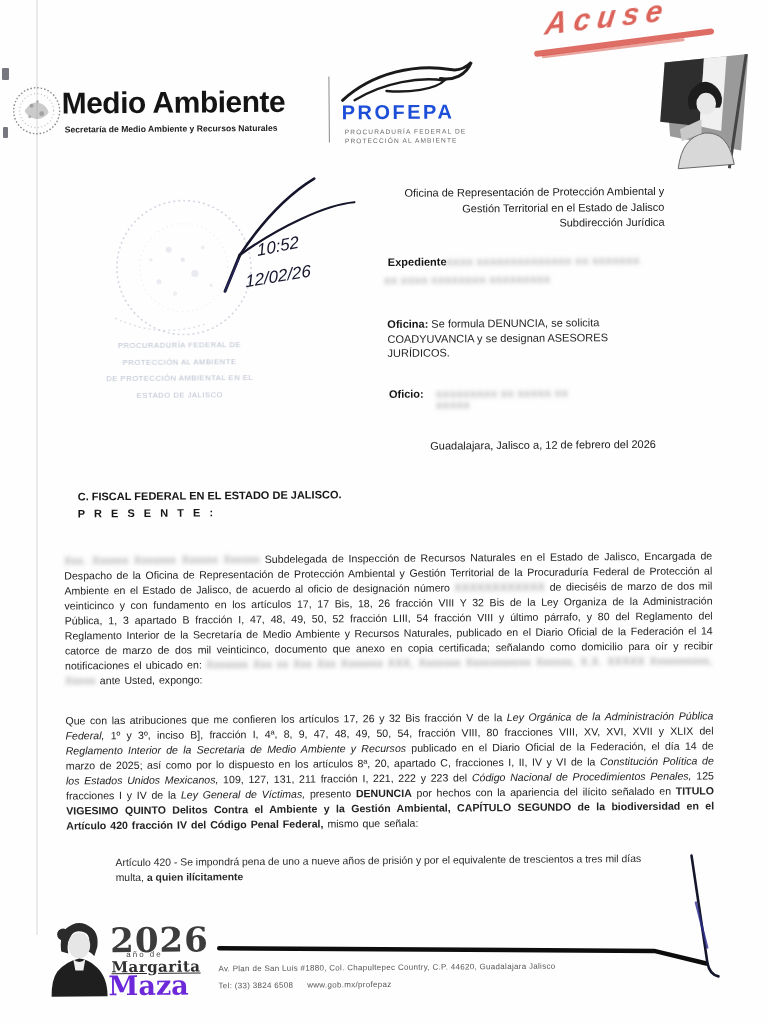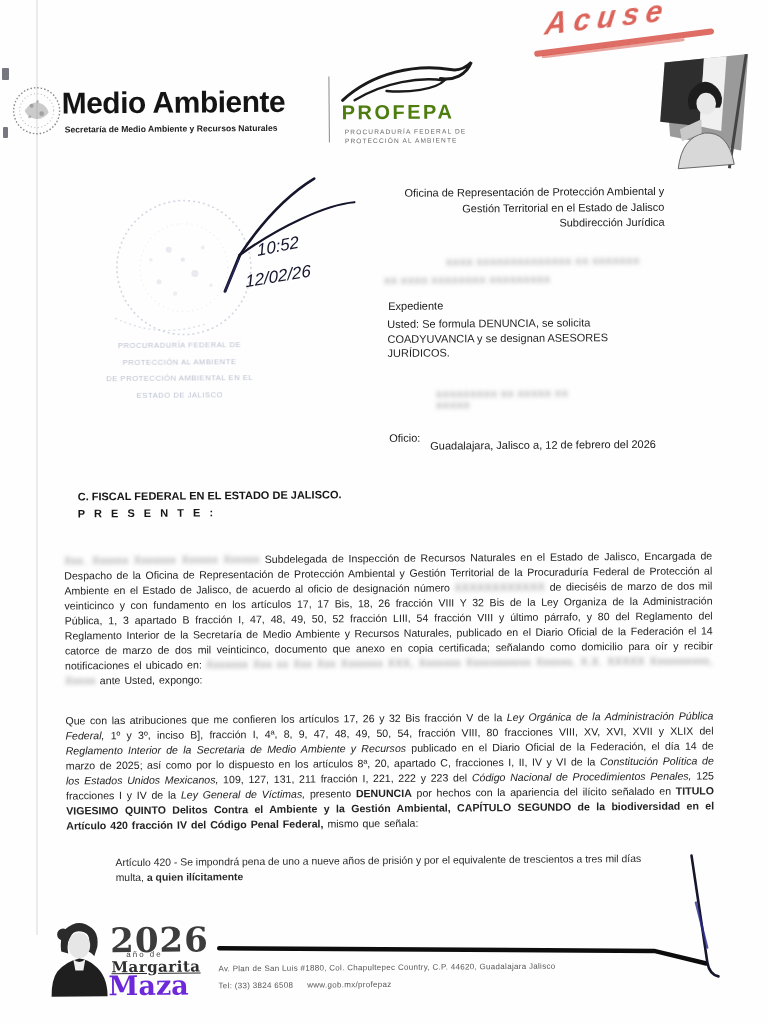--- a/index.html
+++ b/index.html
@@ -16,27 +16,27 @@
   
   .red-note{position:absolute;left:548px;top:2px;color:#d6493e;
     font-size:30px;font-style:italic;font-weight:600;letter-spacing:7px;
     transform:rotate(-6deg) skewX(-14deg);opacity:.85;filter:blur(.4px);}
   
   .brand-name{position:absolute;left:64px;top:84px;font-size:30px;font-weight:bold;
     letter-spacing:-.5px;color:#141414;}
   .brand-sub{position:absolute;left:67px;top:122px;font-size:8.6px;font-weight:bold;color:#222;}
   .hdr-divider{position:absolute;left:331px;top:76px;width:1px;height:66px;background:#8a8a8a;}
   .profepa-title{position:absolute;left:344px;top:101px;font-size:20px;font-weight:bold;
-    letter-spacing:2.5px;color:#4d7c0f;}
+    letter-spacing:2.5px;color:#1d4ed8;}
   .profepa-sub{position:absolute;left:347px;font-size:6.6px;color:#6b6b6b;letter-spacing:1.1px;}
   
   .office{position:absolute;left:350px;top:186px;width:316px;text-align:right;
     font-size:11px;line-height:15.5px;color:#191919;}
   
-  .lbl{font-weight:normal;color:#161616;margin-top:44px;}
+  .lbl{font-weight:bold;color:#161616;}
   .redact{color:#8a8a8a;filter:blur(2.3px);letter-spacing:.5px;}
   .field-exp-l{position:absolute;left:389px;top:256px;font-size:11px;}
   .field-exp-v1{position:absolute;left:447px;top:257px;font-size:9.5px;width:212px;}
   .field-exp-v2{position:absolute;left:385px;top:275px;font-size:9.5px;width:180px;}
   .asunto{position:absolute;left:388px;top:317px;width:238px;font-size:11px;line-height:14.5px;}
   .field-ofi-l{position:absolute;left:389px;top:388px;font-size:11px;}
   .field-ofi-v{position:absolute;left:436px;top:389px;font-size:9.5px;width:158px;}
   .dateline{position:absolute;left:430px;top:440px;font-size:11px;color:#191919;}
   
   .addressee{position:absolute;left:77px;top:486px;font-size:11px;font-weight:bold;
@@ -150,21 +150,21 @@
     <div class="office">
       <div>Oficina de Representación de Protección Ambiental y</div>
       <div>Gestión Territorial en el Estado de Jalisco</div>
       <div>Subdirección Jurídica</div>
     </div>
 
     <div class="field-exp-l lbl">Expediente</div>
     <div class="field-exp-v1 redact">XXXX XXXXXXXXXXXXXX XX XXXXXXX</div>
     <div class="field-exp-v2 redact">XX XXXX XXXXXXXX XXXXXXXXX</div>
 
-    <div class="asunto"><span class="lbl">Usted:</span><span> Se formula DENUNCIA, se solicita COADYUVANCIA y se designan ASESORES JURÍDICOS.</span></div>
+    <div class="asunto"><span class="lbl">Oficina:</span><span> Se formula DENUNCIA, se solicita COADYUVANCIA y se designan ASESORES JURÍDICOS.</span></div>
 
     <div class="field-ofi-l lbl">Oficio:</div>
     <div class="field-ofi-v redact">XXXXXXXXX XX XXXXX XX XXXXX</div>
 
     <div class="dateline">Guadalajara, Jalisco a, 12 de febrero del 2026</div>
 
     <div class="addressee">
       <div>C. FISCAL FEDERAL EN EL ESTADO DE JALISCO.</div>
       <div class="sp">P R E S E N T E :</div>
     </div>

